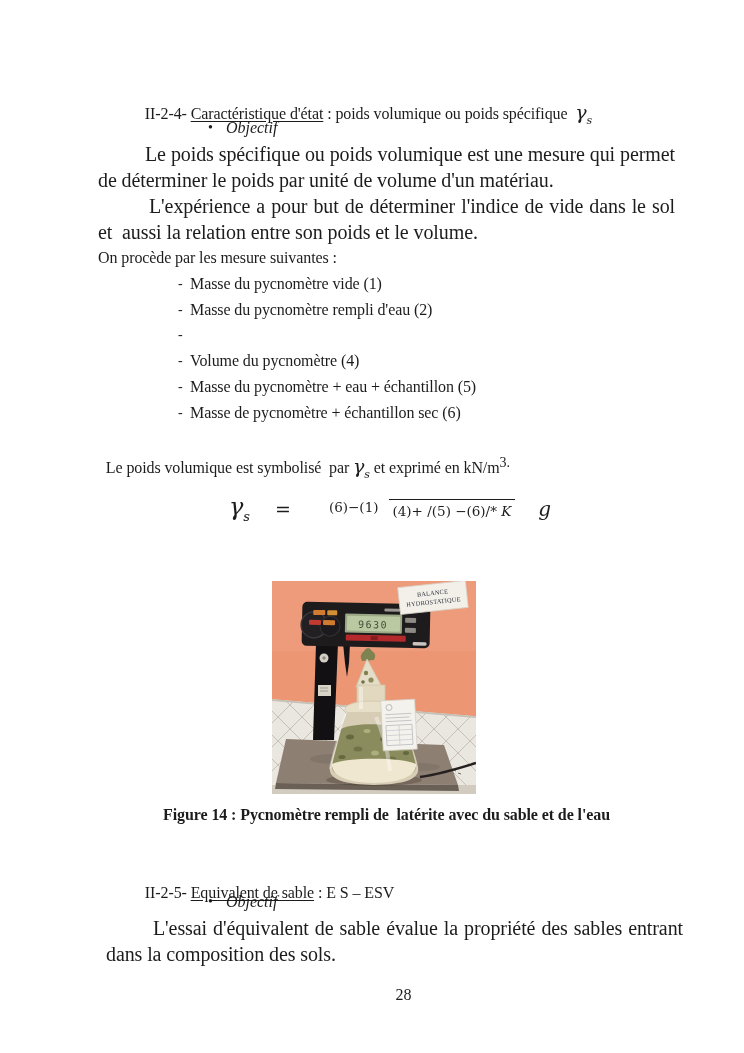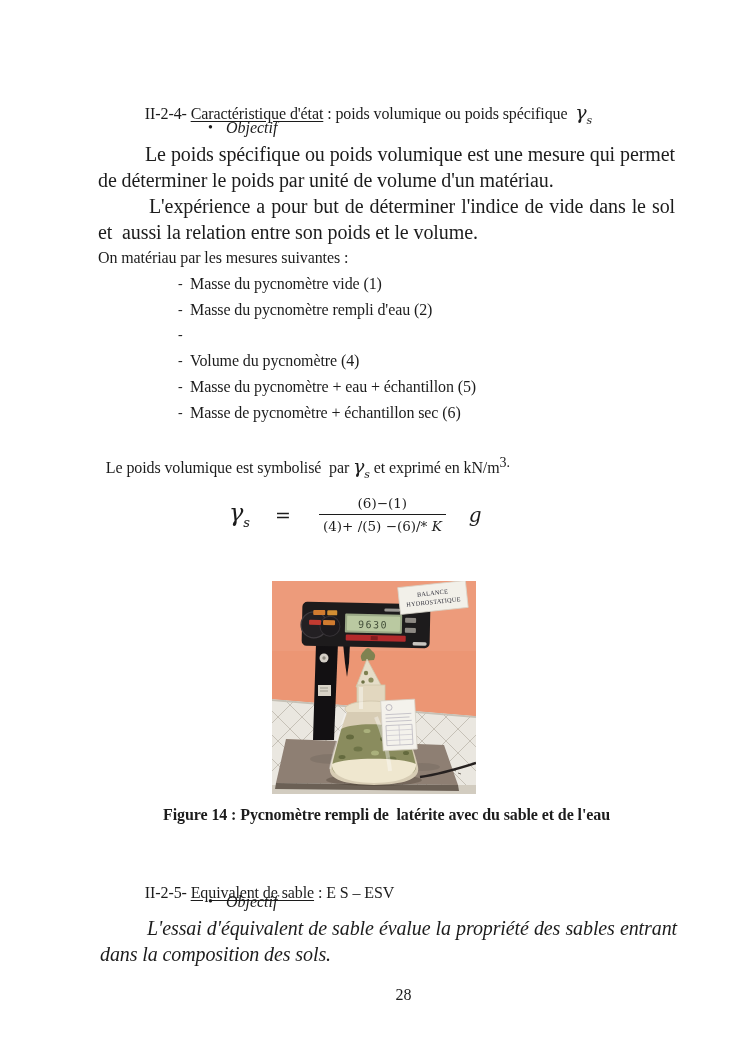--- a/index.html
+++ b/index.html
@@ -21,21 +21,21 @@
   .objectif .dot { font-size:14px; line-height:19px; }
   .objectif .label { font-style:italic; }
   .list { font-size:16px; line-height:25.7px; letter-spacing:-0.1px; }
   .list .row { display:flex; }
   .list .dash { width:12px; font-size:14px; }
   .sup3 { font-size:14px; vertical-align:6px; }
   .formula { display:flex; align-items:center; font-family:"DejaVu Serif", serif;gap:18px; }
   .f-gamma { font-style:italic; font-size:24px; line-height:1; }
   .f-gamma sub { font-size:13px; }
   .f-eq { font-size:19px; margin:0 10px 0 7px; }
-  .frac { display:flex; flex-direction:column; align-items:center; font-size:13.5px; }
+  .frac { display:flex; align-items:center; font-size:13.5px; }
   .frac .num { padding:0 10px 3px; }
   .frac .den { border-top:1.5px solid #1c1c1c; padding:3px 4px 0; }
   .den i { font-style:italic; }
   .f-g { font-style:italic; font-size:20px; margin-left:5px; }
   .caption { width:577px; text-align:center; font-weight:bold; font-size:16px; white-space:pre; letter-spacing:-0.1px; }
   .pageno { width:577px; text-align:center; font-size:16px; }
   .photo { width:204px; height:213px; overflow:hidden; }
   .sign-text { font-family:"Liberation Serif", serif; font-size:6.3px; fill:#33333e; letter-spacing:0.2px; }
   .lcd-text { font-family:"DejaVu Sans Mono", monospace; font-size:10px; letter-spacing:1.5px; }
 </style>
@@ -46,21 +46,21 @@
   <span>II-2-4- </span><span class="underl">Caractéristique d'état</span><span> : poids volumique ou poids spécifique  </span><span class="gamma-inline"><span>γ</span><sub>s</sub></span>
 </div>
 
 <div class="abs objectif" style="left:208px; top:118px;">
   <span class="dot">•</span>
   <span class="label">Objectif</span>
 </div>
 
 <div class="abs para indent47" style="left:98px; top:141px;">Le poids spécifique ou poids volumique est une mesure qui permet de déterminer le poids par unité de volume d'un matériau.</div>
 <div class="abs para indent51" style="left:98px; top:193px;">L'expérience a pour but de déterminer l'indice de vide dans le sol et  aussi la relation entre son poids et le volume.</div>
-<div class="abs t16" style="left:98px; top:245px; line-height:26px;">On matériau par les mesures suivantes :</div>
+<div class="abs t16" style="left:98px; top:245px; line-height:26px;">On procède par les mesure suivantes :</div>
 
 <div class="abs list" style="left:178px; top:271px;">
   <div class="row">
       <span class="dash">-</span>
       <span>Masse du pycnomètre vide (1)</span>
     </div>
   <div class="row">
       <span class="dash">-</span>
       <span>Masse du pycnomètre rempli d'eau (2)</span>
     </div>
@@ -222,15 +222,15 @@
 
 <div class="abs h-line" style="left:137px; top:864px;">
   <span>II-2-5- </span><span class="underl">Equivalent de sable</span><span> : E S – ESV</span>
 </div>
 
 <div class="abs objectif" style="left:208px; top:892px;">
   <span class="dot">•</span>
   <span class="label">Objectif</span>
 </div>
 
-<div class="abs para indent47" style="left:100px; top:915px;font-style:italic;">L'essai d'équivalent de sable évalue la propriété des sables entrant dans la composition des sols.</div>
+<div class="abs para indent47" style="left:106px; top:915px;">L'essai d'équivalent de sable évalue la propriété des sables entrant dans la composition des sols.</div>
 
 <div class="abs pageno" style="left:115px; top:986px;">28</div>
 
 </body></html>

